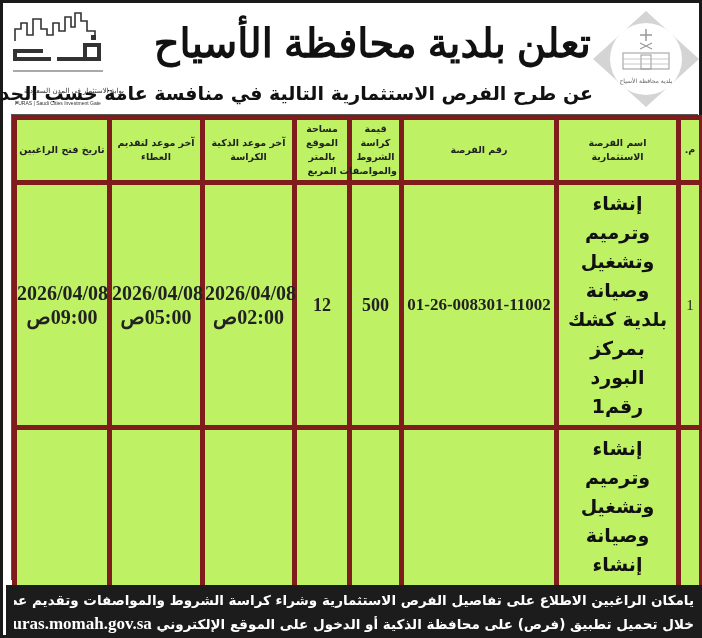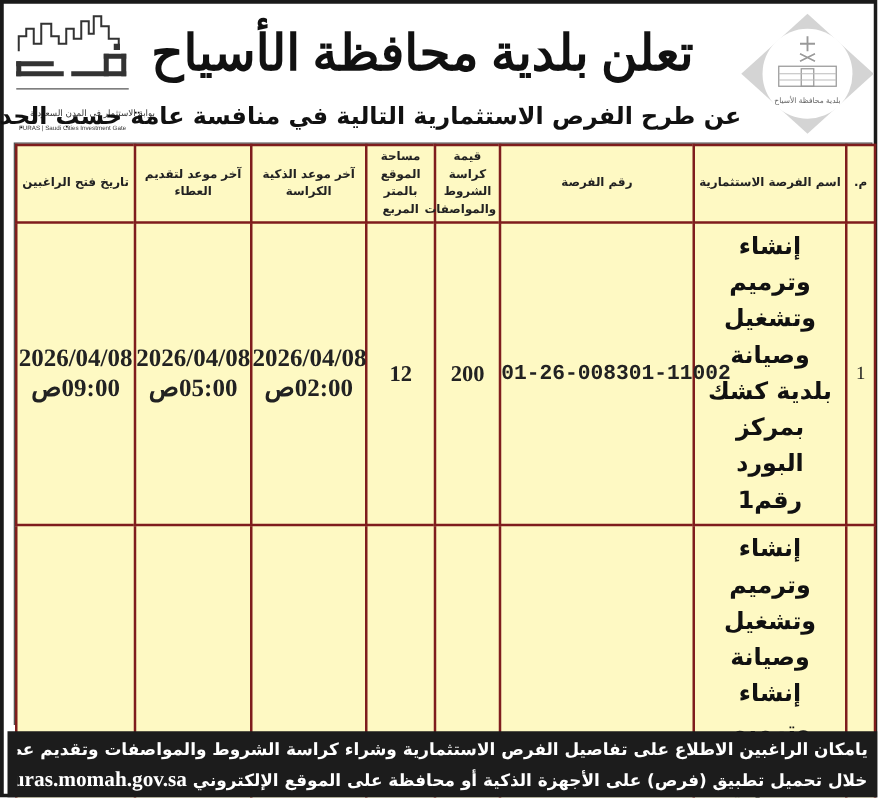--- a/index.html
+++ b/index.html
@@ -28,58 +28,58 @@
     .logo-muni {
       position: absolute; left: 588px; top: 6px; width: 110px; height: 100px;
     }
     .logo-muni .muni-caption {
       position: absolute; left: 0; top: 68px; width: 110px; text-align: center;
       font-size: 6px; color: #666; direction: rtl;
     }
 
     .title {
       position: absolute; left: 118px; top: 14px; width: 470px;
-      text-align: left; direction: rtl;
-      font-family: Liberation Serif, serif; font-weight: bold;
+      text-align: right; direction: rtl;
+      font-family: Liberation Sans, sans-serif; font-weight: bold;
       font-size: 40px; line-height: 52px; color: #111; letter-spacing: -1px;
     }
     .subtitle {
       position: absolute; left: 108px; top: 77px; width: 482px;
       text-align: right; direction: rtl;
       font-weight: bold; font-size: 19px; line-height: 26px; color: #111;
       white-space: nowrap;
     }
 
     
     .table-wrap {
       position: absolute; left: 8px; top: 111px; width: 687px; height: 466px;
       border: 1px solid #555; background: #e8e8e8;
     }
     table {
       width: 100%; height: 100%; border-collapse: collapse; direction: rtl;
       table-layout: fixed;
     }
     th, td {
-      border: 2px solid #7f1d1d; text-align: center; vertical-align: middle;
-      background: #fef9c3;
+      border: 5px solid #7f1d1d; text-align: center; vertical-align: middle;
+      background: #bef264;
     }
     th {
       font-size: 9.5px; font-weight: bold; line-height: 14px; color: #222; padding: 2px 2px;
     }
     tr.head { height: 54px; }
     tr.r1 { height: 130px; }
     tr.r2 { height: 280px; }
 
     td.num { font-family: "Liberation Serif", serif; font-size: 15px; color: #222; }
     td.name {
       font-weight: bold; font-size: 19px; line-height: 29px; color: #111;
       text-align: center; padding: 4px 6px; direction: rtl;
     }
     td.code {
-      font-family: Liberation Mono, monospace; font-weight: bold; font-size: 17px;
+      font-family: Liberation Serif, serif; font-weight: bold; font-size: 17px;
       color: #222; direction: ltr; white-space: nowrap;
     }
     td.val {
       font-family: "Liberation Serif", serif; font-weight: bold; font-size: 18px; color: #222;
     }
     td.dt {
       font-family: "Liberation Serif", serif; font-weight: bold; font-size: 20px;
       line-height: 24px; color: #222;
     }
     td.dt .d { display: block; direction: ltr; }
@@ -162,21 +162,21 @@
         <th>مساحة الموقع بالمتر المربع</th>
         <th>آخر موعد الذكية الكراسة</th>
         <th>آخر موعد لتقديم العطاء</th>
         <th>تاريخ فتح الراغبين</th>
       </tr>
 
       <tr class="r1">
         <td class="num">1</td>
         <td class="name">إنشاء وترميم وتشغيل وصيانة بلدية كشك بمركز البورد رقم1</td>
         <td class="code">01-26-008301-11002</td>
-        <td class="val">200</td>
+        <td class="val">500</td>
         <td class="val">12</td>
         <td class="dt">
           <span class="d">2026/04/08</span>
           <span class="t">02:00ص</span>
         </td>
         <td class="dt">
           <span class="d">2026/04/08</span>
           <span class="t">05:00ص</span>
         </td>
         <td class="dt">
@@ -204,18 +204,18 @@
           
         </td>
       </tr>
     </tbody>
       </table>
   </div>
 
   <div class="footer">
     <span class="line">يامكان الراغبين الاطلاع على تفاصيل الفرص الاستثمارية وشراء كراسة الشروط والمواصفات وتقديم عطاءاتهم إلكترونياً من</span>
     <span class="line">
-      <span>خلال تحميل تطبيق (فرص) على الأجهزة الذكية أو محافظة على الموقع الإلكتروني </span>
+      <span>خلال تحميل تطبيق (فرص) على محافظة الذكية أو الدخول على الموقع الإلكتروني </span>
       <span class="url">https://Furas.momah.gov.sa</span>
     </span>
   </div>
 
 </div>
 
 </body></html>

